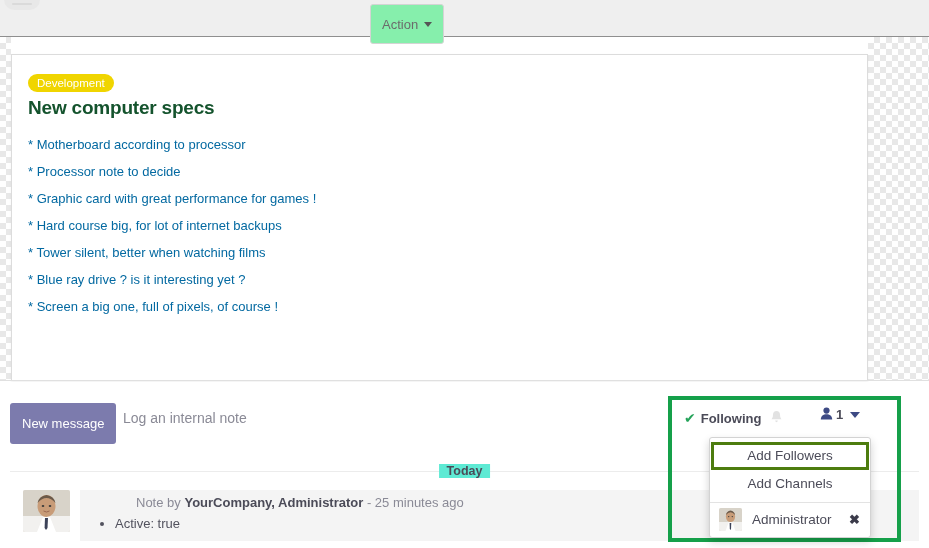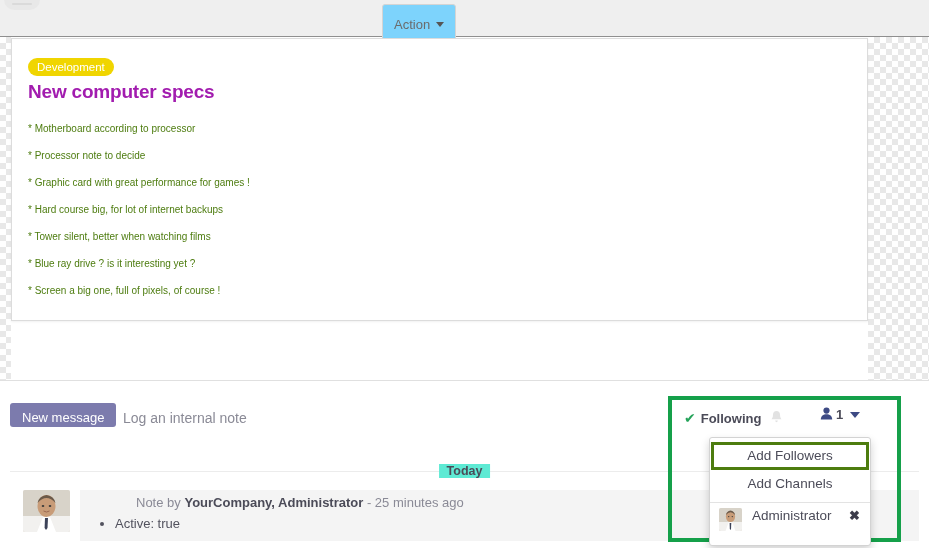--- a/index.html
+++ b/index.html
@@ -51,46 +51,46 @@
   #breadcrumb-ghost::after {
     content: "";
     position: absolute;
     left: 8px; top: 13px;
     width: 20px; height: 2px;
     background: #c9c9c9;
     border-radius: 1px;
   }
   #action-button {
     position: absolute;
-    left: 382px; top: 4px;
+    left: 370px; top: 4px;
     height: 40px;
     padding: 0 11px;
-    background: #7dd3fc;
+    background: #86efac;
     border: 1px solid #d4d4d4;
     border-radius: 3px;
     font-size: 13px;
     color: #6b6b6b;
     display: flex;
     align-items: center;
     gap: 6px;
     cursor: pointer;
     box-sizing: border-box;
   }
   .caret {
     width: 0; height: 0;
     border-left: 4px solid transparent;
     border-right: 4px solid transparent;
     border-top: 5px solid #555;
   }
 
   
   #record-card {
     position: absolute;
-    left: 11px; top: 38px;
-    width: 857px; height: 283px;
+    left: 11px; top: 54px;
+    width: 857px; height: 327px;
     background: #ffffff;
     border: 1px solid #dcdcdc;
     box-sizing: border-box;
     box-shadow: 0 1px 2px rgba(0,0,0,.06);
   }
   #tag-development {
     position: absolute;
     left: 16px; top: 19px;
     height: 18px;
     padding: 0 9px;
@@ -101,52 +101,52 @@
     line-height: 18px;
     display: inline-block;
     white-space: nowrap;
   }
   #record-title {
     position: absolute;
     left: 16px; top: 42px;
     margin: 0;
     font-size: 19px;
     font-weight: bold;
-    color: #a21caf;
+    color: #14532d;
     letter-spacing: -.2px;
   }
   #description-body {
     position: absolute;
     left: 16px; top: 76px;
     right: 16px;
   }
   .desc-line {
-    font-size: 10px;
-    color: #4d7c0f;
+    font-size: 13px;
+    color: #0369a1;
     line-height: 27px;
     white-space: nowrap;
   }
 
   
   #chatter {
     position: absolute;
     left: 0; top: 382px;
     width: 929px; height: 166px;
     background: #ffffff;
   }
   #chatter-topline {
     position: absolute;
     left: 0; top: -2px;
     width: 929px; height: 1px;
     background: #e0e0e0;
   }
   #new-message-button {
     position: absolute;
     left: 10px; top: 21px;
-    height: 24px;
+    height: 41px;
     padding: 0 12px;
     background: #7c7bad;
     color: #ffffff;
     border: none;
     border-radius: 3px;
     font-size: 13px;
     font-family: "Liberation Sans", sans-serif;
     cursor: pointer;
     line-height: 30px;
   }
@@ -332,23 +332,23 @@
     width: calc(100% - 2px);
   }
   #add-channels-item { margin-top: 1px; }
   .dropdown-divider {
     height: 1px;
     background: #e3e3e3;
     margin: 5px 0 0 0;
   }
   #follower-entry {
     display: flex;
-    align-items: flex-start;
+    align-items: center;
     gap: 10px;
-    padding: 5px 10px 14px 9px;
+    padding: 5px 10px 6px 9px;
     cursor: pointer;
   }
   #follower-avatar {
     width: 23px; height: 23px;
     flex: 0 0 23px;
     border-radius: 2px;
     overflow: hidden;
     background: #e9e7e2;
   }
   #follower-name {

